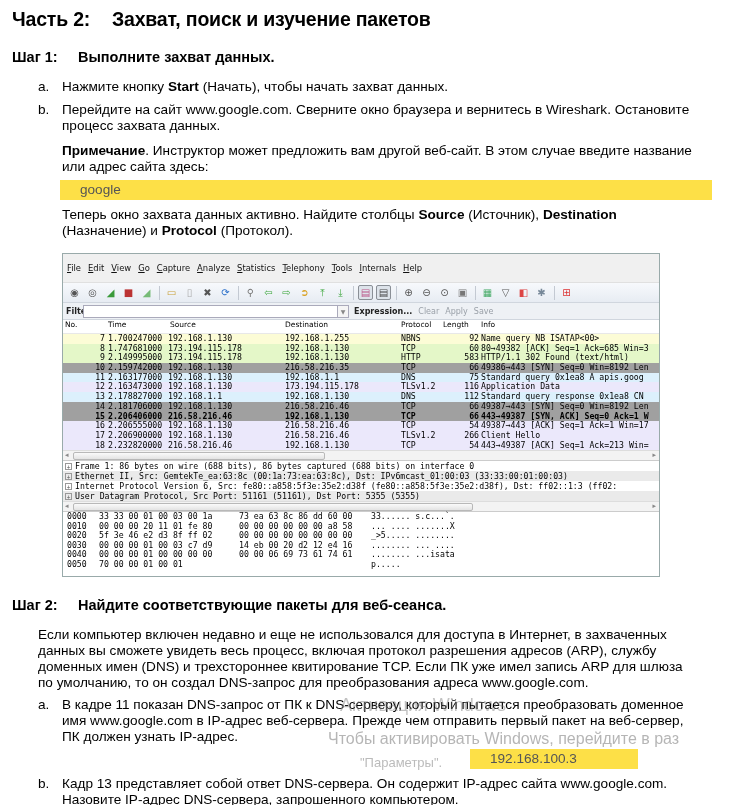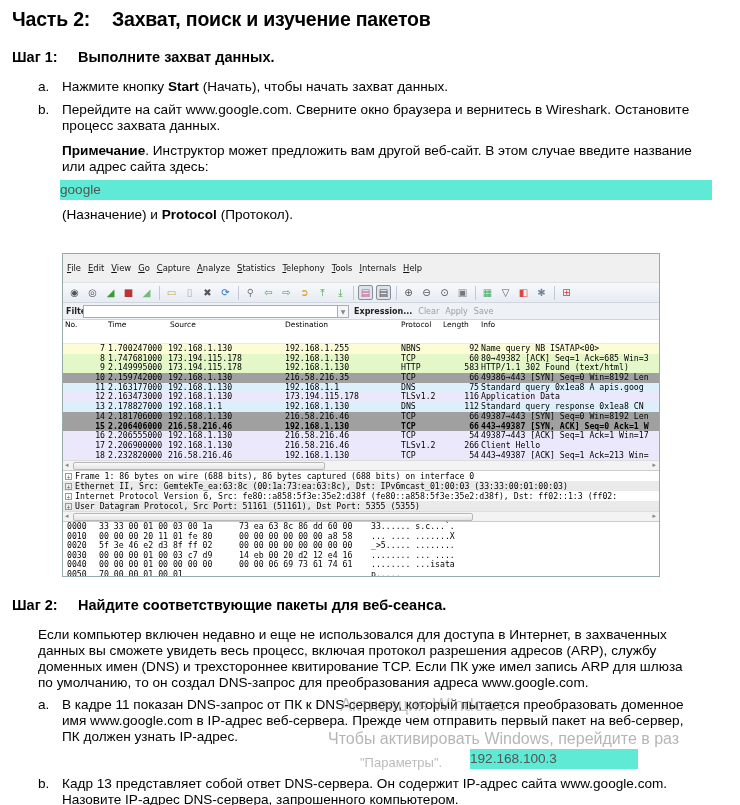--- a/index.html
+++ b/index.html
@@ -7,40 +7,40 @@
   body { font-family: "Liberation Sans", sans-serif; color: #000; position: relative; }
 
   .h1 { position: absolute; left: 12px; top: 8px; font-size: 19.5px; font-weight: bold; letter-spacing: -0.2px; }
   .h1 .num { display: inline-block; width: 100px; }
   .h2 { position: absolute; left: 12px; font-size: 14.5px; font-weight: bold; }
   .h2 .num { display: inline-block; width: 66px; }
 
   .p { position: absolute; font-size: 13.6px; line-height: 16px; }
   .li-letter { position: absolute; font-size: 13.6px; }
 
-  .answer-box { position: absolute; background: #5eead4; font-size: 13.6px; color: #555; padding-left: 0; line-height: 20px; }
+  .answer-box { position: absolute; background: #fde047; font-size: 13.6px; color: #555; padding-left: 20px; line-height: 20px; }
 
   
   .ws { position: absolute; left: 62px; top: 253px; width: 598px; height: 324px; background: #fff; border: 1px solid #9aa; overflow: hidden; font-family: "DejaVu Sans", sans-serif; }
   .ws-menubar { height: 29px; background: #f0f0f0; font-size: 8.4px; display: flex; align-items: center; padding-left: 4px; border-bottom: 1px solid #e0e0e0; }
   .ws-menubar span { margin-right: 7px; color: #111; }
   .ws-menubar span u { text-decoration: underline; }
   .ws-toolbar { height: 20px; background: linear-gradient(#f7f9fc, #e7ecf3); display: flex; align-items: center; padding-left: 4px; border-bottom: 1px solid #d0d6de; }
   .tb { width: 15px; height: 15px; margin-right: 3px; display: inline-flex; align-items: center; justify-content: center; font-size: 10px; line-height: 1; }
   .tb-sep { width: 1px; height: 14px; background: #c3c9d2; margin: 0 4px 0 2px; }
   .tb-pressed { border: 1px solid #8a8f96; background: #dde3ea; border-radius: 2px; }
   .ws-filter { height: 17px; background: #eef1f5; display: flex; align-items: center; padding-left: 3px; font-size: 8px; border-bottom: 1px solid #d0d6de; }
   .ws-filter .lbl { width: 17px; font-weight: bold; color: #222; }
   .ws-filter .inp { width: 255px; height: 13px; border: 1px solid #aab; background: #fff; }
   .ws-filter .dd { width: 11px; height: 13px; border: 1px solid #aab; border-left: none; background: #f5f5f5; font-size: 6px; display: flex; align-items: center; justify-content: center; color: #888; }
   .ws-filter .expr { margin-left: 5px; font-weight: bold; color: #222; }
   .ws-filter .dim { margin-left: 6px; color: #9aa0a8; }
 
   .ws-list { font-family: "DejaVu Sans Mono", monospace; font-size: 8.2px; }
-  .ws-hdr { height: 24px; font-family: "DejaVu Sans", sans-serif; font-size: 7.5px; background: #fff; position: relative; border-bottom: 1px solid #e8e8e8; }
+  .ws-hdr { height: 14px; font-family: "DejaVu Sans", sans-serif; font-size: 7.5px; background: #fff; position: relative; border-bottom: 1px solid #e8e8e8; }
   .ws-hdr span { position: absolute; top: 0; }
   .ws-row { height: 9.7px; position: relative; white-space: nowrap; line-height: 9.7px; }
   .ws-row span { position: absolute; top: 0; }
   .c-no { left: 0; width: 42px; text-align: right; }
   .c-time { left: 45px; }
   .c-src { left: 105px; }
   .c-dst { left: 222px; }
   .c-proto { left: 338px; }
   .c-len { left: 380px; width: 36px; text-align: right; }
   .c-info { left: 418px; }
@@ -90,20 +90,21 @@
 </div>
 
 <div class="p" style="left:62px; top:143px;">
   <div><b>Примечание</b><span>. Инструктор может предложить вам другой веб-сайт. В этом случае введите название</span></div>
   <div>или адрес сайта здесь:</div>
 </div>
 
 <div class="answer-box" style="left:60px; top:180px; width:652px; height:20px;">google</div>
 
 <div class="p" style="left:62px; top:207px;">
+  <div><span>Теперь окно захвата данных активно. Найдите столбцы </span><b>Source</b><span> (Источник), </span><b>Destination</b></div>
   <div><span>(Назначение) и </span><b>Protocol</b><span> (Протокол).</span></div>
 </div>
 
 <div class="ws">
   <div class="ws-menubar" id="ws-menubar">
       <span><u>F</u>ile</span>
       <span><u>E</u>dit</span>
       <span><u>V</u>iew</span>
       <span><u>G</u>o</span>
       <span><u>C</u>apture</span>

